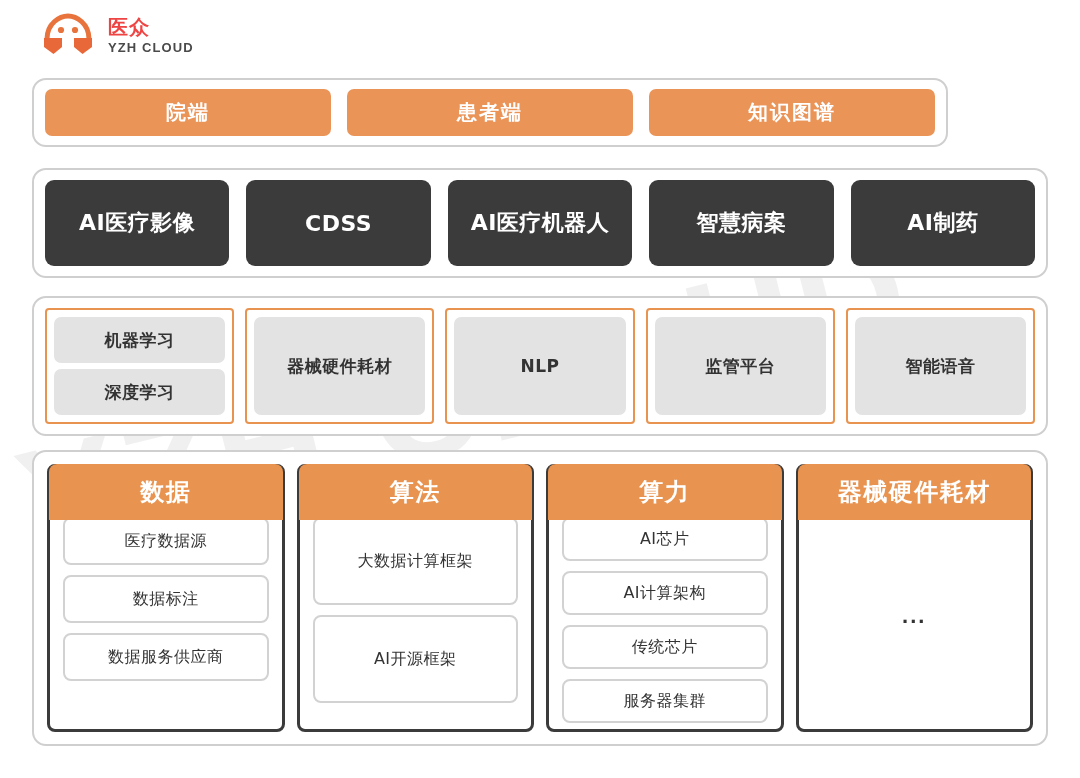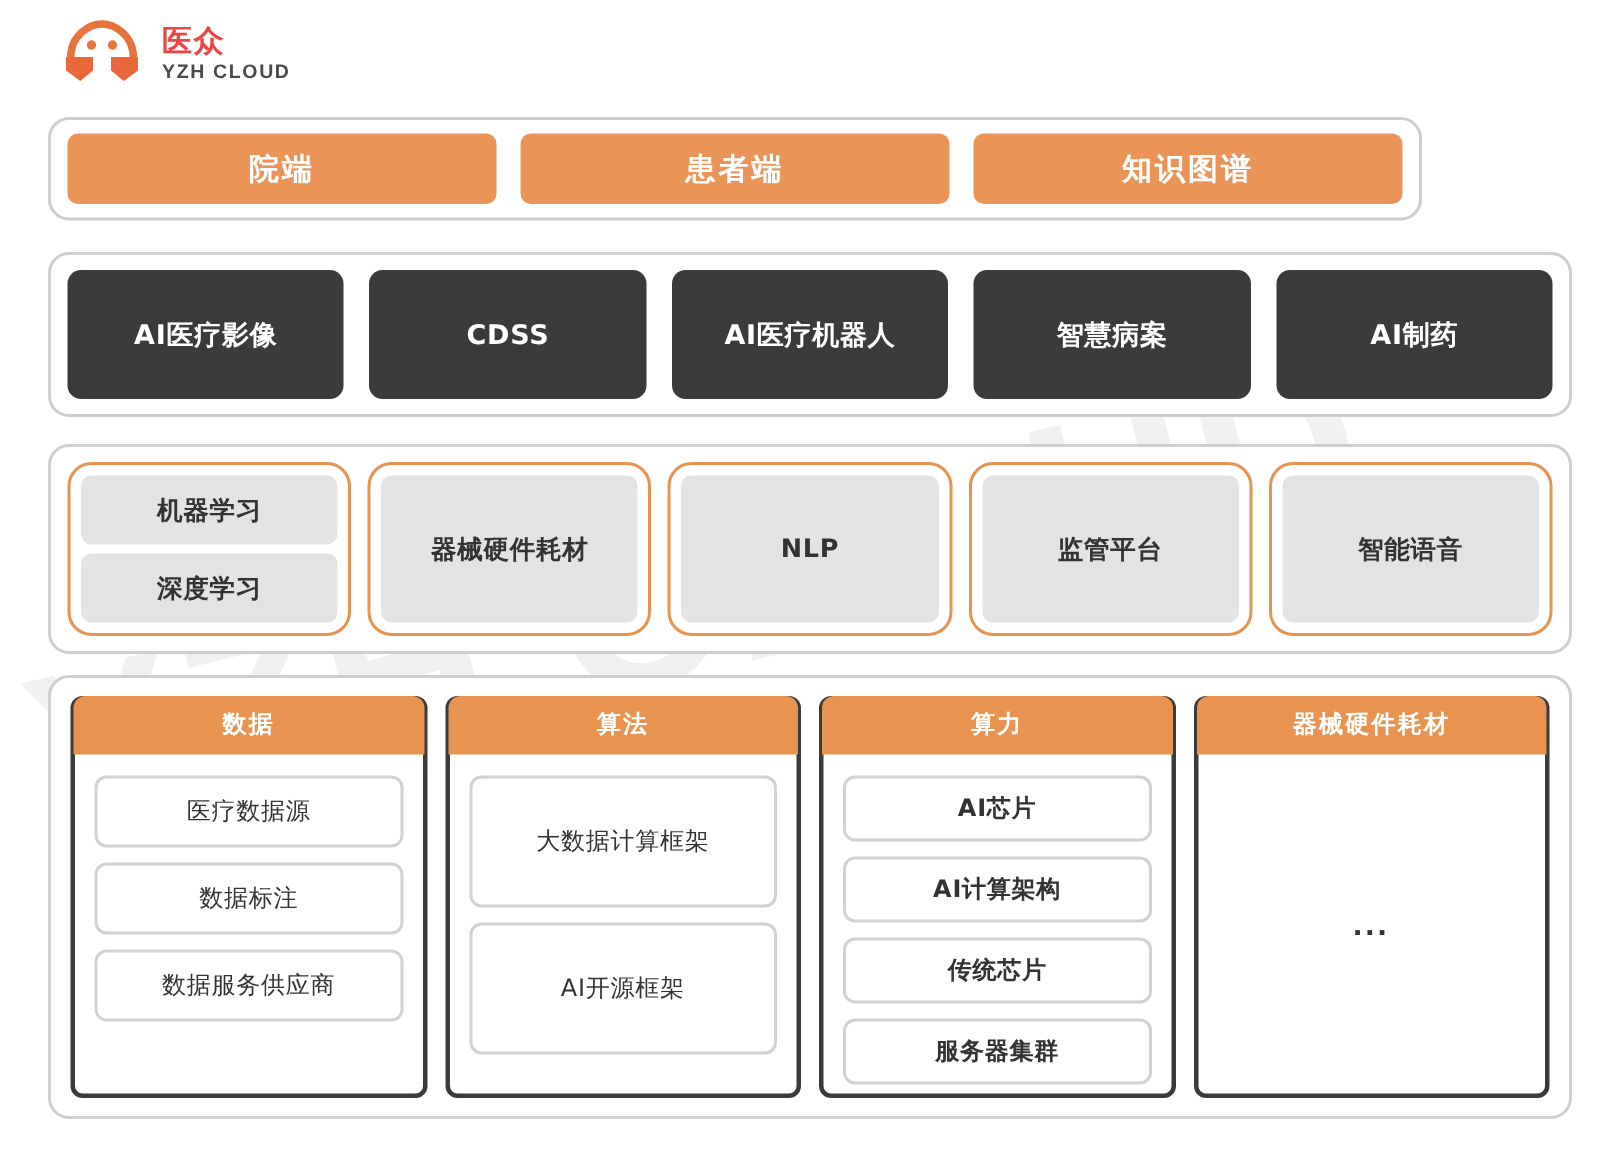--- a/index.html
+++ b/index.html
@@ -132,40 +132,40 @@
   }
   #row-apps .row-flex { gap: 17px; }
   .app-tile {
     flex: 1 1 0;
     background: #3b3b3b;
     border-radius: 9px;
     display: flex;
     align-items: center;
     justify-content: center;
     color: #ffffff;
-    font-size: 18px;
+    font-size: 22px;
     font-weight: bold;
     letter-spacing: 0.5px;
     font-family: "DejaVu Sans", "Liberation Sans", sans-serif;
   }
 
   
   #row-tech {
     left: 32px;
     top: 296px;
     width: 1016px;
     height: 140px;
     padding: 10px 11px;
   }
   #row-tech .row-flex { gap: 11px; }
   .tech-outer {
     flex: 1 1 0;
     box-sizing: border-box;
     border: 2px solid #e8934f;
-    border-radius: 16px;
+    border-radius: 4px;
     padding: 7px;
     display: flex;
     flex-direction: column;
     gap: 6px;
     background: #ffffff;
   }
   .tech-chip {
     flex: 1 1 0;
     background: #e3e3e3;
     border-radius: 7px;
@@ -199,28 +199,28 @@
     background: #ffffff;
     display: flex;
     flex-direction: column;
     padding: 50px 13px 14px 13px;
   }
   .found-head {
     position: absolute;
     left: -1px;
     right: -1px;
     top: -3px;
-    height: 39px;
+    height: 56px;
     background: #e8934f;
     border-radius: 8px 8px 0 0;
     display: flex;
     align-items: center;
     justify-content: center;
     color: #ffffff;
-    font-size: 16px;
+    font-size: 24px;
     font-weight: bold;
     letter-spacing: 1.5px;
     font-family: "DejaVu Sans", "Liberation Sans", sans-serif;
   }
   .found-body {
     flex: 1 1 auto;
     display: flex;
     flex-direction: column;
     gap: 10px;
     justify-content: flex-start;
@@ -238,21 +238,21 @@
     align-items: center;
     justify-content: center;
     color: #333333;
     font-size: 16px;
     letter-spacing: 0.5px;
     font-family: "DejaVu Sans", "Liberation Sans", sans-serif;
   }
   
   .col-data .found-item { height: 48px; }
   .col-algo .found-item { height: 88px; }
-  .col-power .found-item { height: 44px; font-weight: bold; }
+  .col-power .found-item { height: 44px; }
   .dots {
     color: #333333;
     font-size: 22px;
     font-weight: bold;
     letter-spacing: 2px;
     line-height: 1;
   }
 </style>
 </head>
 <body>

